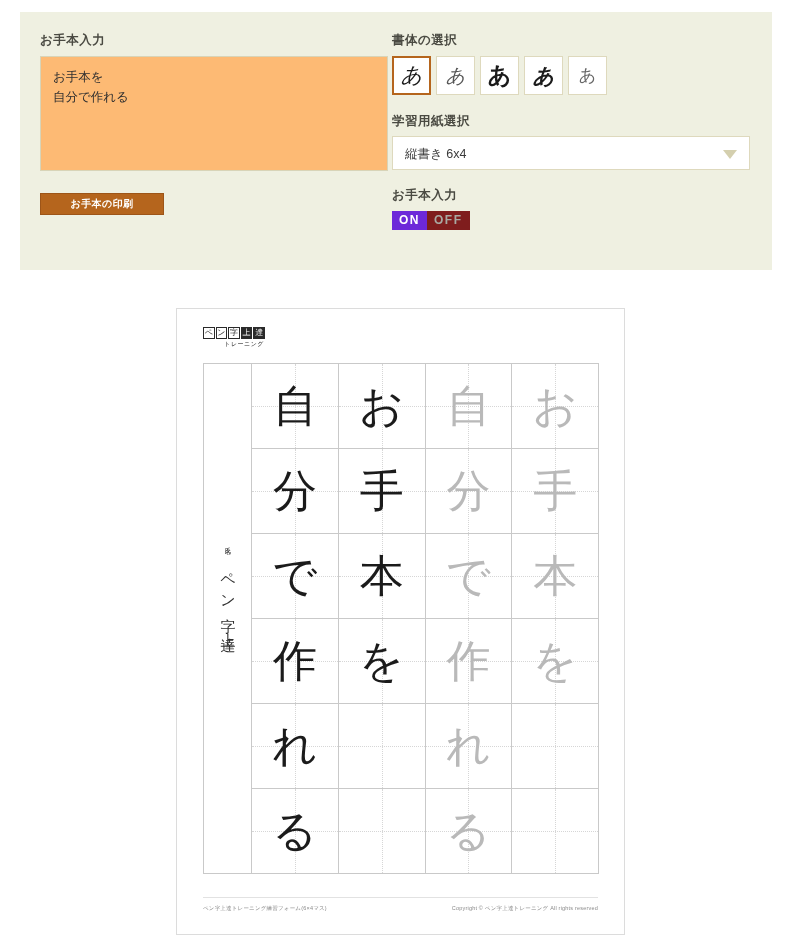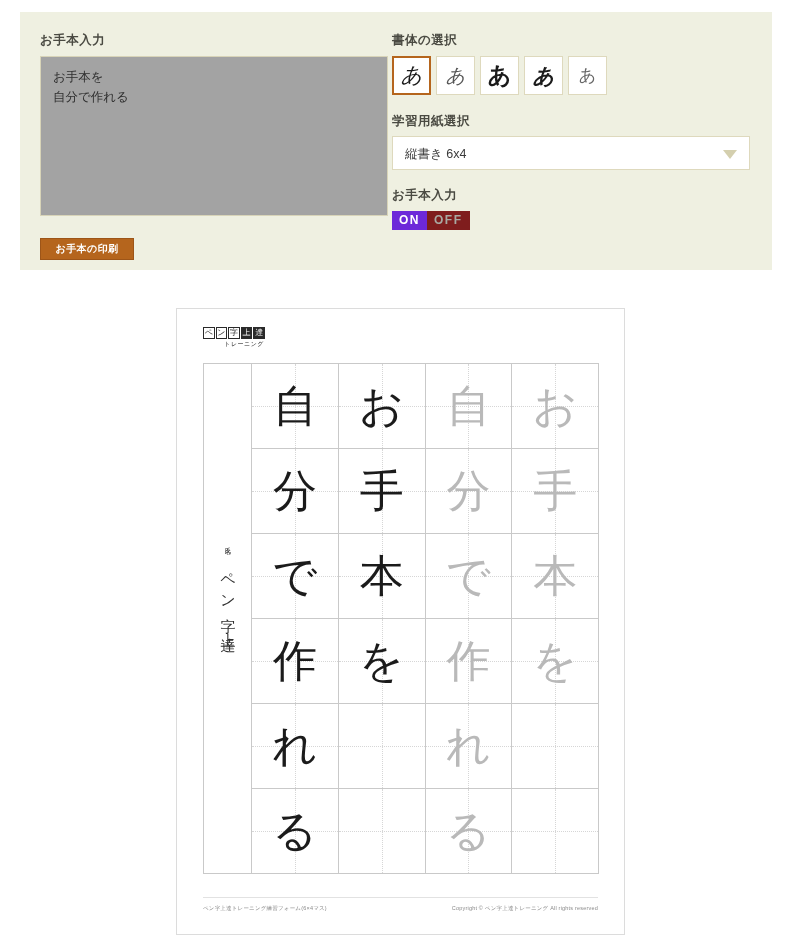--- a/index.html
+++ b/index.html
@@ -20,33 +20,33 @@
     box-sizing:border-box;
   }
 
   
   #input-col{position:absolute;left:20px;top:22px;width:348px;}
   .field-label{
     font-size:12.5px;font-weight:bold;color:#4a4a42;
     letter-spacing:.5px;margin:0 0 9px 0;line-height:1;
   }
   #template-textarea{
-    width:348px;height:160px;
-    box-sizing:border-box;
-    background:#a3a3a3;
+    width:348px;height:115px;
+    box-sizing:border-box;
+    background:#fdba74;
     border:1px solid #d8d4b8;
     padding:10px 12px;
     font-family:"Liberation Sans","DejaVu Sans",sans-serif;
     font-size:12.5px;line-height:1.65;color:#2f2f2f;
     resize:none;outline:none;
   }
   #print-button{
     margin-top:18px;
     display:block;
-    width:94px;height:22px;
+    width:124px;height:22px;
     background:#b5651d;
     border:1px solid #9d5518;
     color:#ffffff;
     font-size:10px;font-weight:bold;
     font-family:"Liberation Sans","DejaVu Sans",sans-serif;
     letter-spacing:.4px;
     cursor:pointer;
     padding:0;
   }
 

